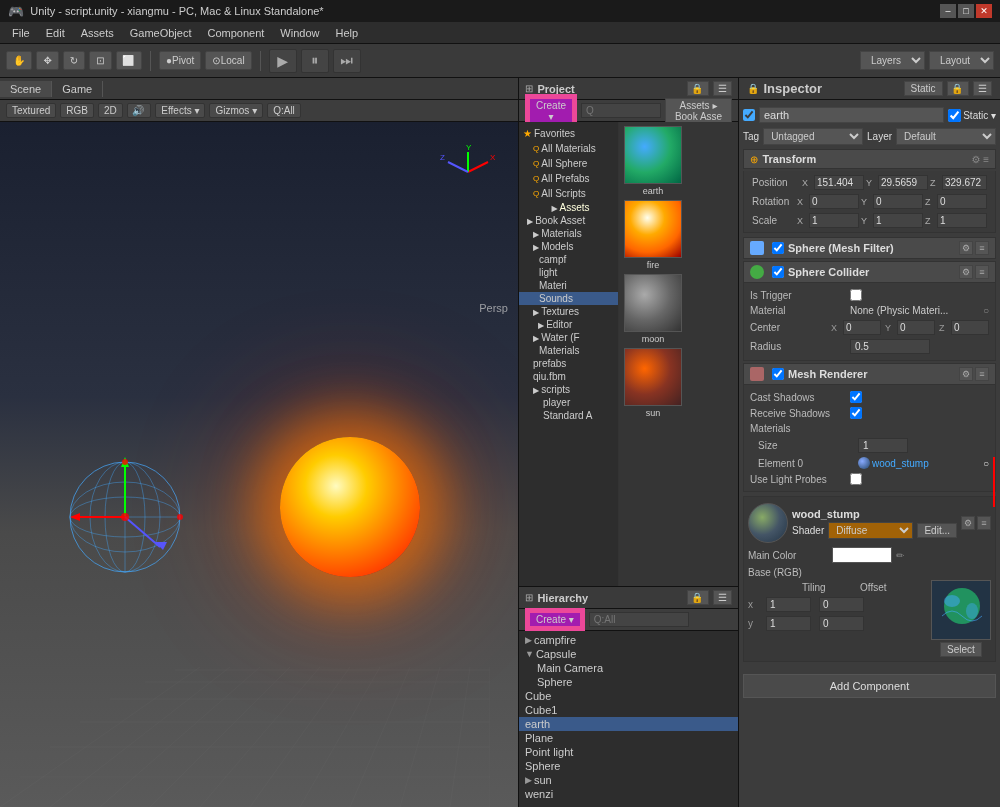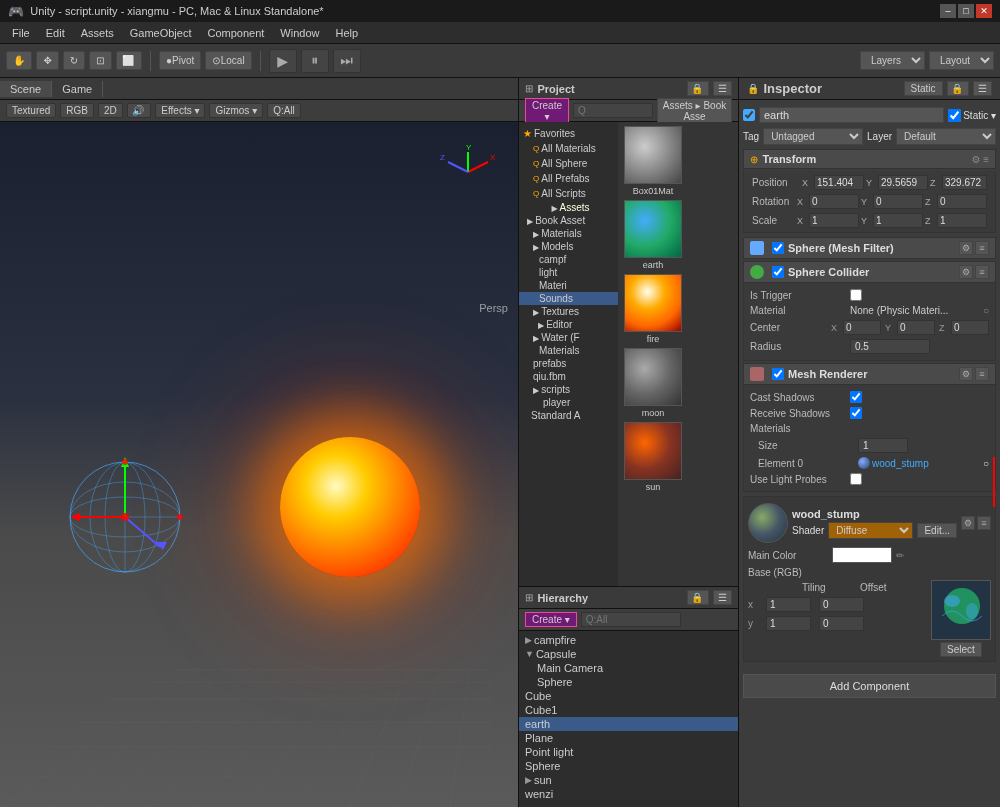--- a/index.html
+++ b/index.html
@@ -139,21 +139,21 @@
     
     .add-component-btn { width: 100%; padding: 5px; background: #4a4a4a; border: 1px solid #555; color: #ddd; font-size: 11px; cursor: pointer; text-align: center; margin-top: 8px; }
 
     
     ::-webkit-scrollbar { width: 6px; height: 6px; }
     ::-webkit-scrollbar-track { background: #2a2a2a; }
     ::-webkit-scrollbar-thumb { background: #555; border-radius: 3px; }
 
     .search-box { background: #444; border: 1px solid #333; color: #ccc; padding: 1px 4px; font-size: 10px; width: 70px; }
     .panel-btn { background: #555; border: 1px solid #444; color: #ccc; padding: 1px 4px; font-size: 10px; cursor: pointer; }
-    .create-btn { background: #701a75; border: 1px solid #ec4899; color: #ccc; padding: 1px 6px; font-size: 10px; cursor: pointer; }
+    .create-btn { background: #a21caf; border: 5px solid #ec4899; color: #ccc; padding: 1px 6px; font-size: 10px; cursor: pointer; }
 
     
     .fav-item { display: flex; align-items: center; gap: 2px; padding: 2px 4px; cursor: pointer; color: #ccc; font-size: 10px; }
     .fav-star { color: #fa0; }
 
     
     .grid-svg { position: absolute; bottom: 0; left: 0; right: 0; height: 280px; opacity: 0.25; }
 
     .scene-axis-widget { position: absolute; right: 20px; top: 20px; width: 60px; height: 60px; }
   </style>
@@ -356,29 +356,24 @@
           <div class="tree-item" style="padding-left:14px;">
             <span class="tree-arrow">▶</span>Water (F
           </div>
           <div class="tree-item" style="padding-left:20px;">Materials</div>
           <div class="tree-item" style="padding-left:14px;">prefabs</div>
           <div class="tree-item" style="padding-left:14px;">qiu.fbm</div>
           <div class="tree-item" style="padding-left:14px;">
             <span class="tree-arrow">▶</span>scripts
           </div>
           <div class="tree-item" style="padding-left:24px;">player</div>
-          <div class="tree-item" style="padding-left:12px;">Standard A</div>
+          <div class="tree-item" style="padding-left:24px;">Standard A</div>
         </div>
         <div id="project-assets">
 
-          <div class="asset-item">
-            <div class="asset-thumb" style="background:radial-gradient(circle at 35% 35%, #ccc, #888, #444);">
-            </div>
-            <div class="asset-label">Box01Mat</div>
-          </div>
 
           <div class="asset-item">
             <div class="asset-thumb" style="background:radial-gradient(circle at 35% 35%, #4af, #2a6, #064);">
             </div>
             <div class="asset-label">earth</div>
           </div>
 
           <div class="asset-item">
             <div class="asset-thumb" style="background:radial-gradient(circle at 40% 30%, #ffe, #fa0, #f60, #900);">
             </div>

